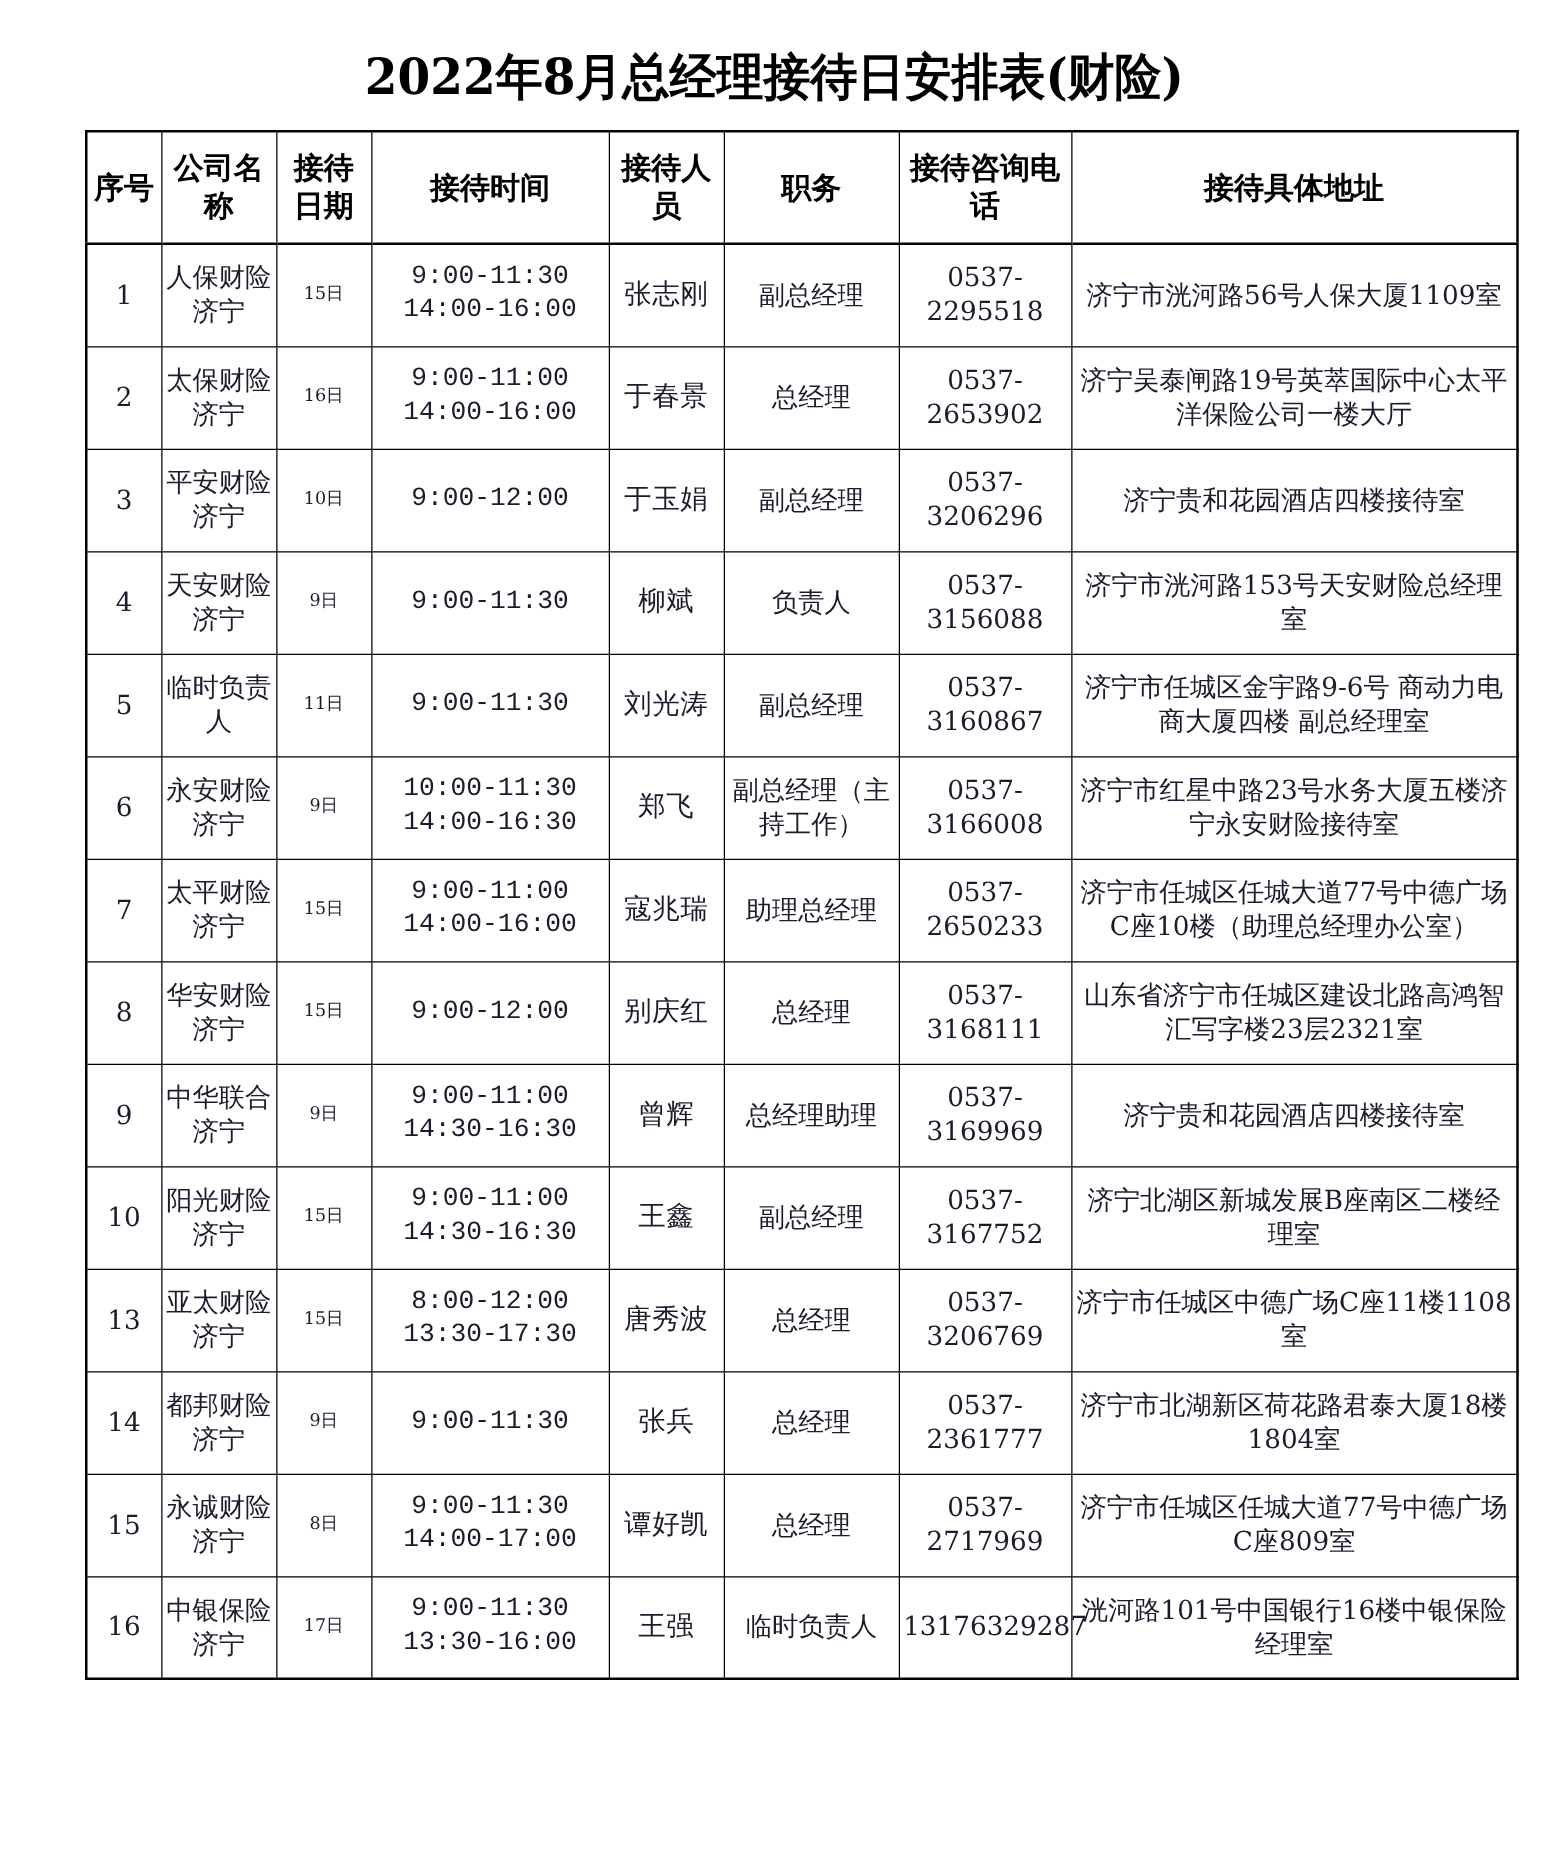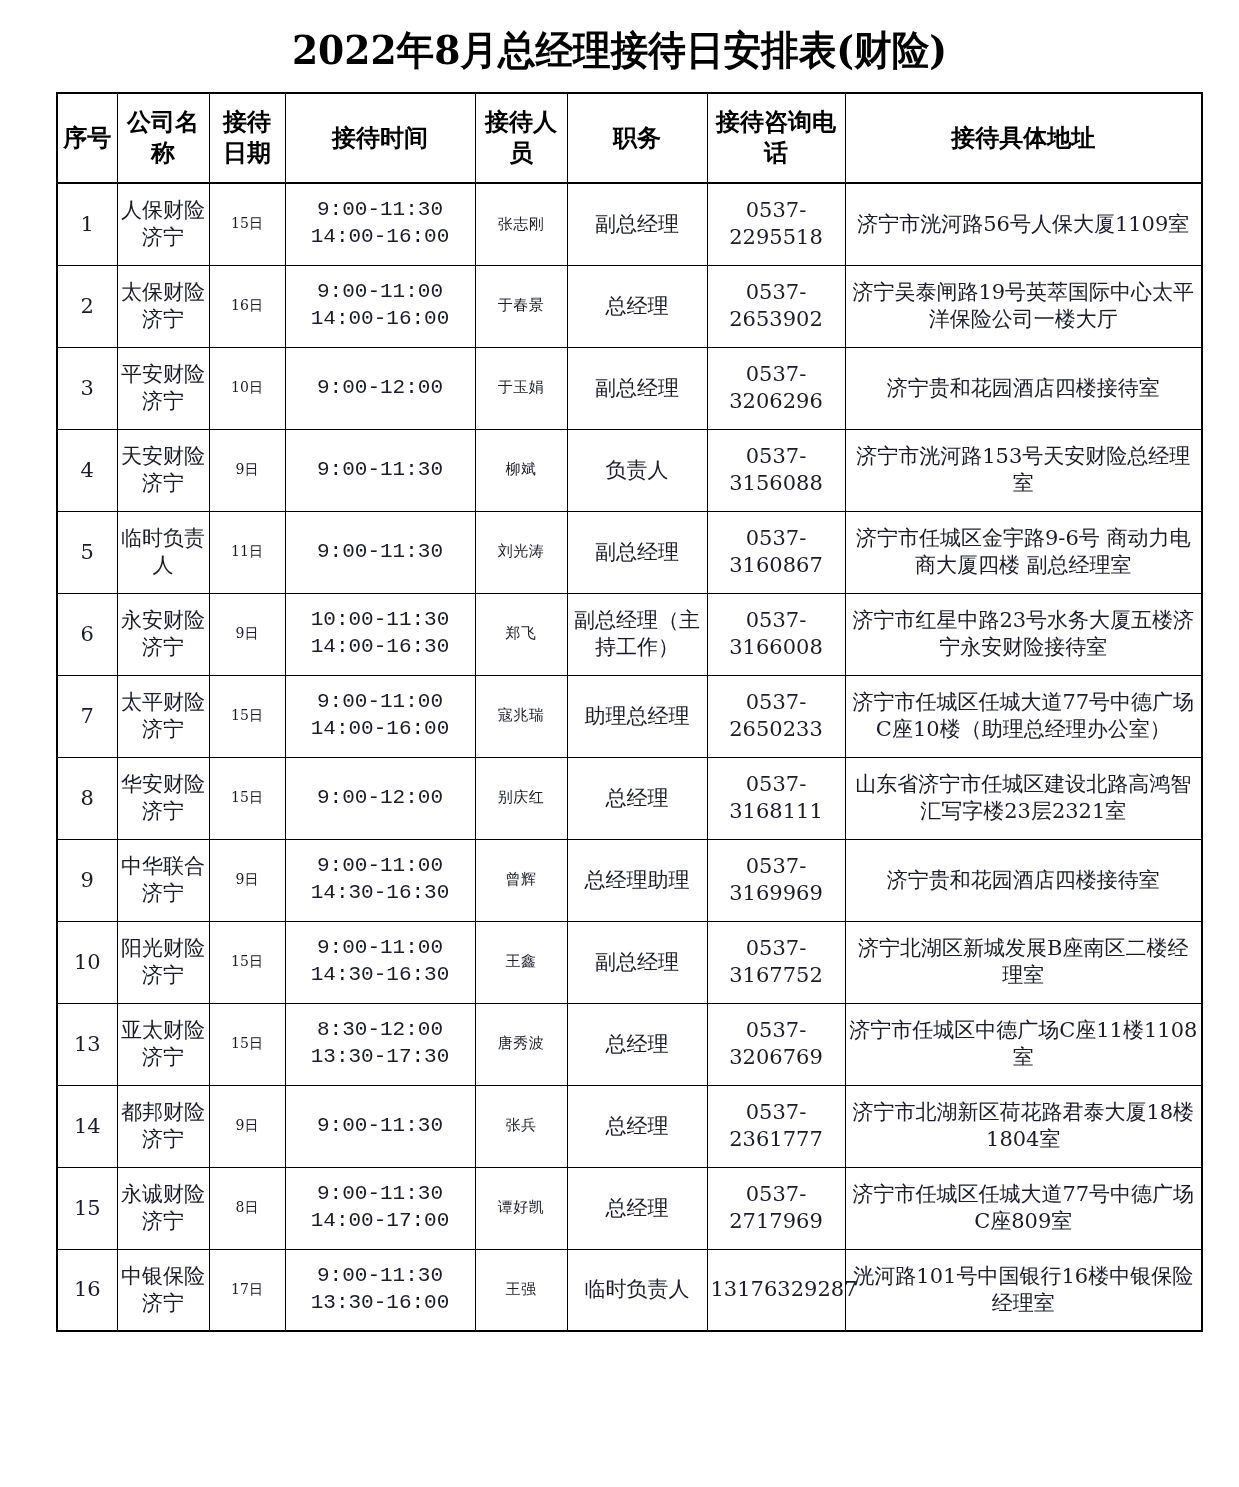--- a/index.html
+++ b/index.html
@@ -12,21 +12,21 @@
     width: 1239px;
     height: 1487px;
     font-family: "DejaVu Serif", "Liberation Serif", serif;
     color: #1a1a1a;
     overflow: hidden;
   }
   .page {
     width: 1239px;
     height: 1321px;
     box-sizing: border-box;
-    padding: 4px;
+    padding: 16px;
     position: relative;
   }
   .doc-title {
     text-align: center;
     font-family: "DejaVu Serif", "Liberation Serif", serif;
     font-weight: bold;
     font-size: 40px;
     letter-spacing: 0px;
     color: #000000;
     margin: 0;
@@ -81,21 +81,21 @@
   td.date {
     font-size: 14px;
   }
   td.time {
     font-size: 21px;
     line-height: 1.34;
     white-space: pre-line;
     font-family: Liberation Mono, monospace;
   }
   td.person {
-    font-size: 15px;
+    font-size: 22px;
     letter-spacing: 0.5px;
     margin-top: 43px;
   }
   td.title {
     font-size: 21px;
     line-height: 1.3;
   }
   td.phone {
     font-size: 21px;
     line-height: 1.3;
@@ -256,21 +256,21 @@
             <td class="person">王鑫</td>
             <td class="title">副总经理</td>
             <td class="phone">0537-
 3167752</td>
             <td class="addr">济宁北湖区新城发展B座南区二楼经理室</td>
           </tr>
           <tr class="data-row">
             <td class="idx">13</td>
             <td class="company">亚太财险济宁</td>
             <td class="date">15日</td>
-            <td class="time">8:30-12:00
+            <td class="time">8:00-12:00
 13:30-17:30</td>
             <td class="person">唐秀波</td>
             <td class="title">总经理</td>
             <td class="phone">0537-
 3206769</td>
             <td class="addr">济宁市任城区中德广场C座11楼1108室</td>
           </tr>
           <tr class="data-row">
             <td class="idx">14</td>
             <td class="company">都邦财险济宁</td>

